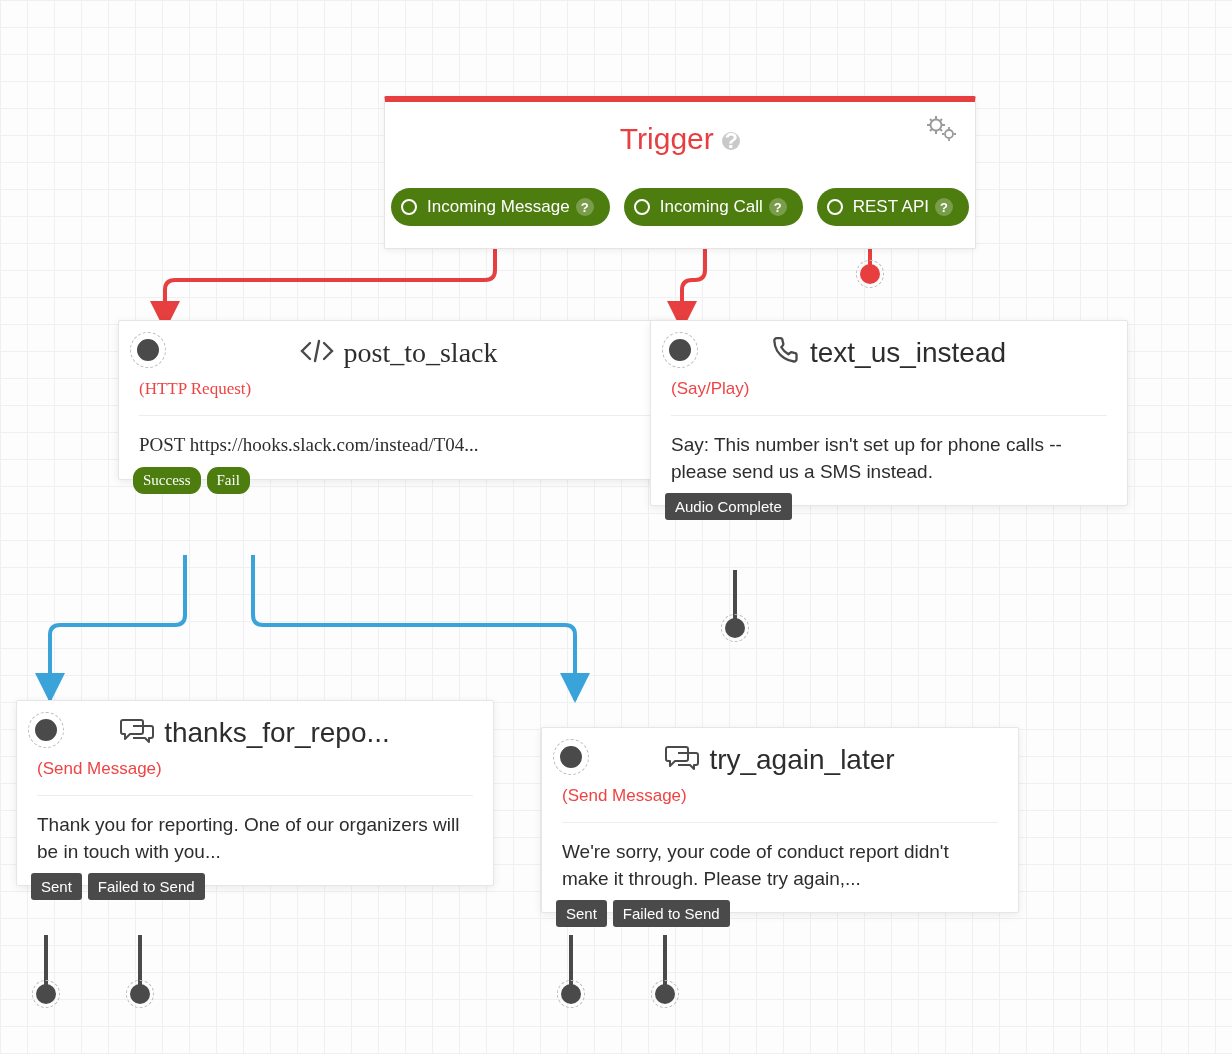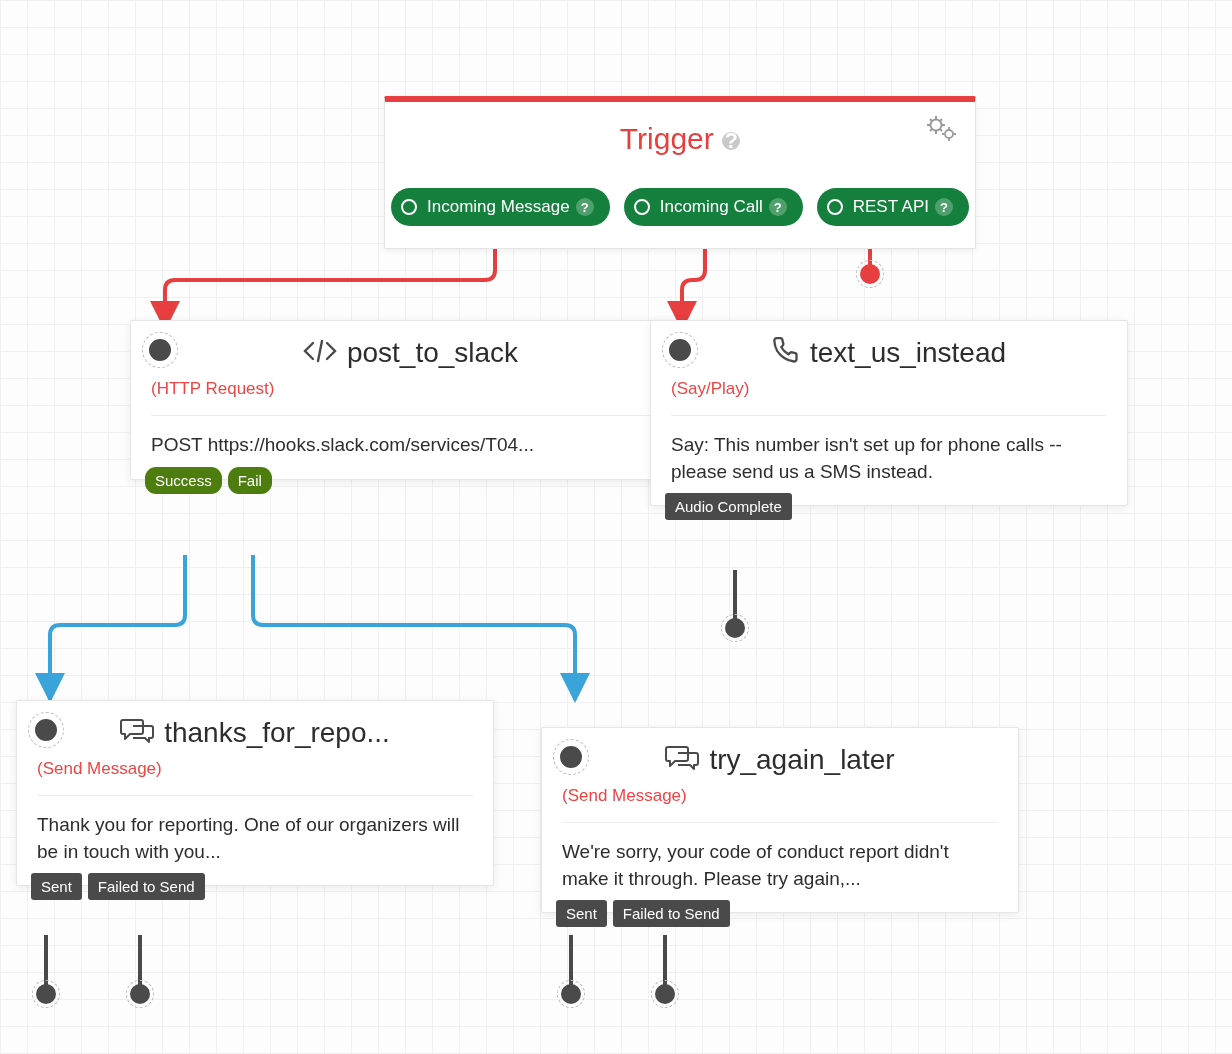--- a/index.html
+++ b/index.html
@@ -51,21 +51,21 @@
     right: 18px; top: 14px;
     color: #9a9a9a;
   }
 
   .pill-row {
     display: flex;
     gap: 14px;
     justify-content: center;
   }
   .pill {
-    background: #15803d;
+    background: #4d7c0f;
     color: #fff;
     border-radius: 999px;
     height: 38px;
     display: flex;
     align-items: center;
     padding: 0 16px 0 10px;
     font-size: 17px;
     white-space: nowrap;
   }
   .pill .radio {
@@ -256,34 +256,34 @@
       <span class="help">?</span>
     </div>
     <div class="pill">
       <span class="radio"></span>
       <span>REST API</span>
       <span class="help">?</span>
     </div>
   </div>
 </div>
 
-<div class="widget" style="left:130px; top:320px; width:561px;">
+<div class="widget" style="left:118px; top:320px; width:561px;font-family:Liberation Serif, serif;">
   <span class="in-port"></span>
   <div class="w-head">
     <span class="icon">
       <svg width="34" height="26" viewBox="0 0 34 26" stroke="#4a4a4a" stroke-width="2.4" fill="none" stroke-linecap="round">
         <polyline points="10,5 2,13 10,21"></polyline>
           <polyline points="24,5 32,13 24,21"></polyline>
           <line x1="19" y1="3" x2="15" y2="23"></line>
       </svg>
     </span>
     <span class="w-name">post_to_slack</span>
   </div>
   <div class="w-type">(HTTP Request)</div>
-  <div class="w-body">POST https://hooks.slack.com/services/T04...</div>
+  <div class="w-body">POST https://hooks.slack.com/instead/T04...</div>
   <div class="out-tags">
     <span class="tag blue">Success</span>
     <span class="tag blue">Fail</span>
   </div>
 </div>
 
 <div class="widget" style="left:650px; top:320px; width:478px;">
   <span class="in-port"></span>
   <div class="w-head">
     <span class="icon">

